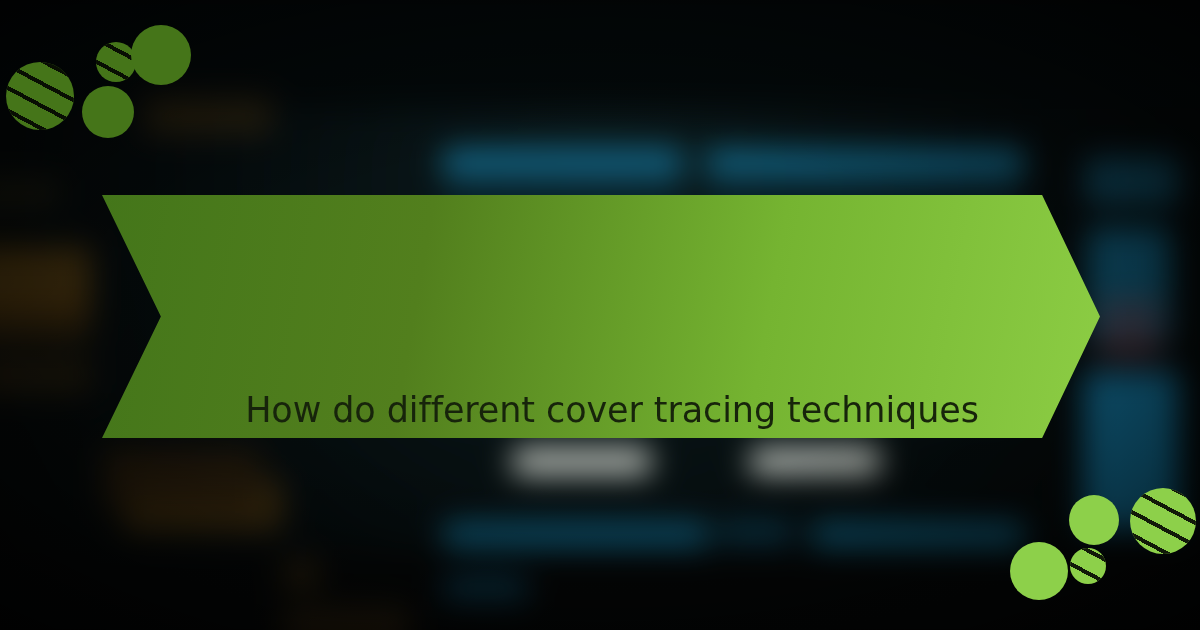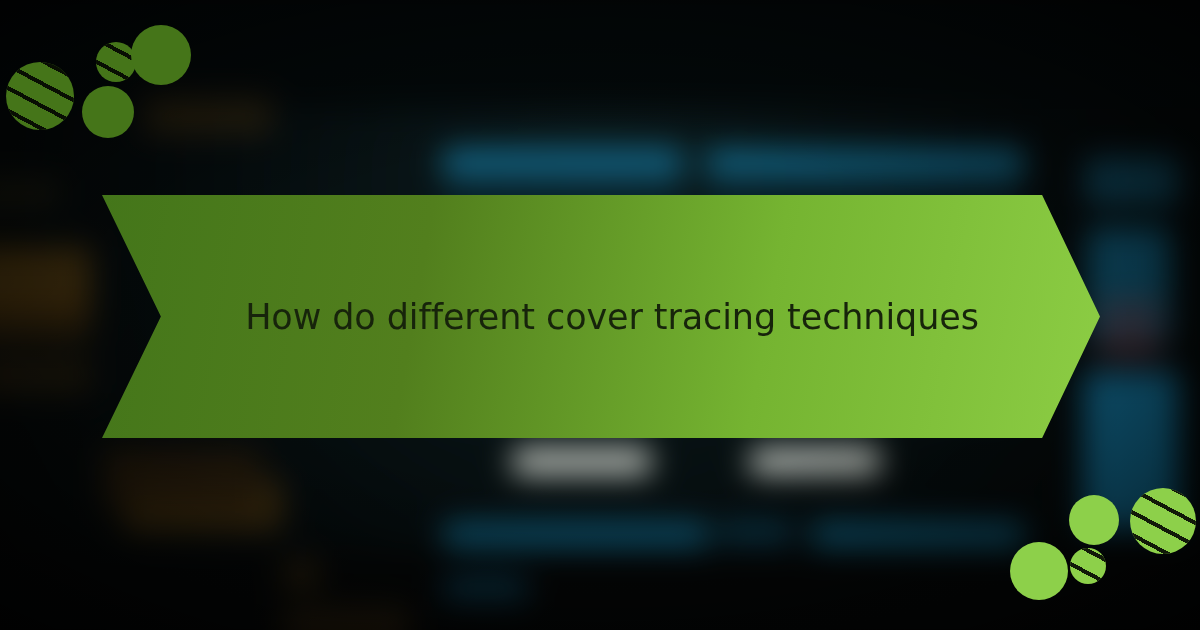--- a/index.html
+++ b/index.html
@@ -184,19 +184,19 @@
       <div class="circle" style="left: 131px; top: 25px; width: 60px; height: 60px; background: rgb(69, 117, 25);"></div>
       <div class="circle" style="left: 82px; top: 86px; width: 52px; height: 52px; background: rgb(69, 117, 25);"></div>
     </div>
   <div id="decor-bottom-right">
       <div class="circle striped" style="left: 1130px; top: 488px; width: 66px; height: 66px; background: rgb(141, 208, 74);"></div>
       <div class="circle striped" style="left: 1070px; top: 548px; width: 36px; height: 36px; background: rgb(141, 208, 74);"></div>
       <div class="circle" style="left: 1069px; top: 495px; width: 50px; height: 50px; background: rgb(141, 208, 74);"></div>
       <div class="circle" style="left: 1010px; top: 542px; width: 58px; height: 58px; background: rgb(141, 208, 74);"></div>
     </div>
 
-  <div id="ribbon" style="background: linear-gradient(100deg, rgb(68, 118, 26) 0%, rgb(82, 127, 29) 32%, rgb(117, 180, 49) 66%, rgb(140, 205, 68) 100%);">
+  <div id="ribbon" style="background: linear-gradient(100deg, rgb(68, 118, 26) 0%, rgb(82, 127, 29) 32%, rgb(117, 180, 49) 66%, rgb(140, 205, 68) 100%); align-items: flex-end;">
     <div id="ribbon-text" style="color: rgb(23, 36, 11);">
       <span class="ln">How do different cover tracing techniques</span>
     </div>
   </div>
 
 </div>
 
 </body></html>

